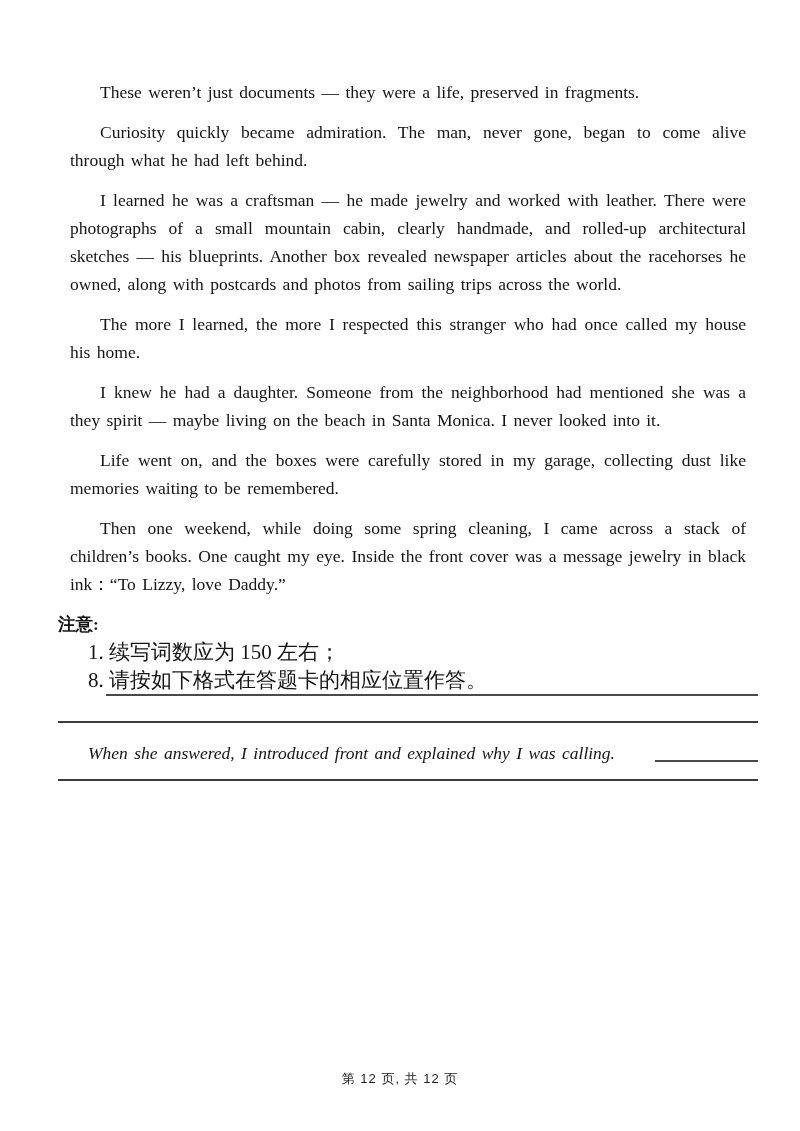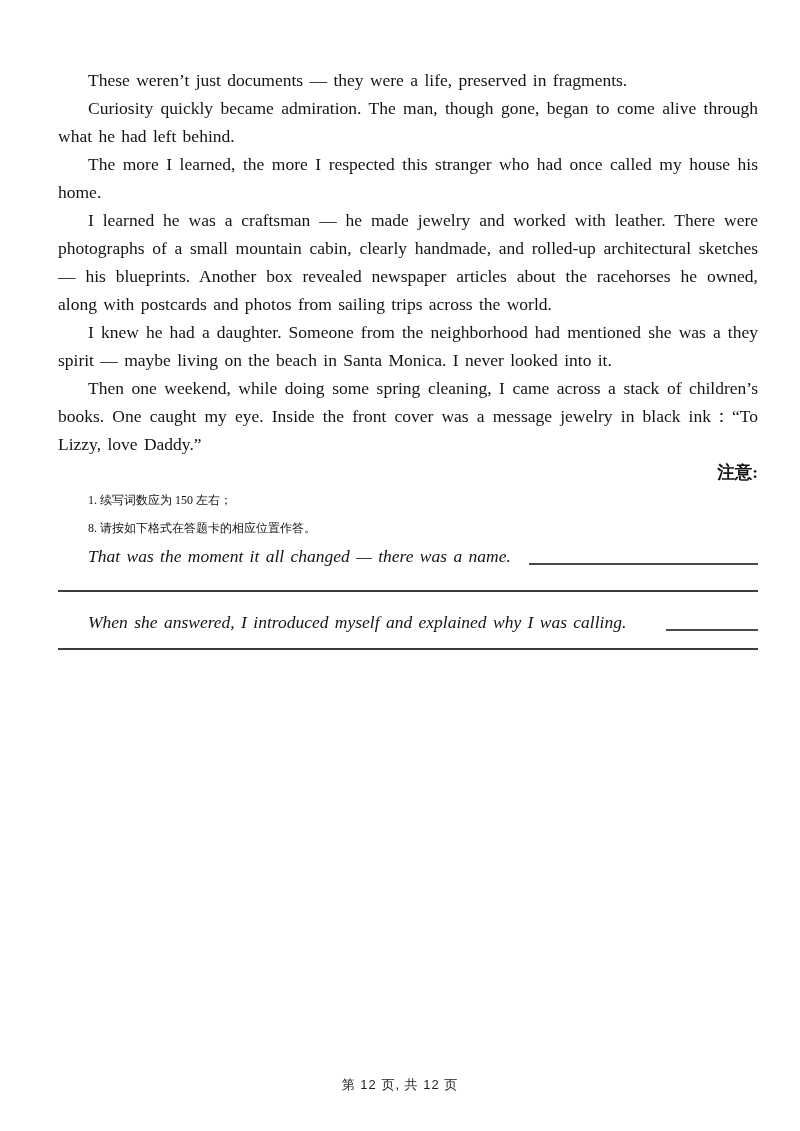--- a/index.html
+++ b/index.html
@@ -10,36 +10,35 @@
     color: #141414;
     position: relative;
     overflow: hidden;
   }
   .page { position: absolute; inset: 0; }
   .content {
     position: absolute;
     left: 58px; top: 66px; width: 700px;
   }
   .body-par {
-    margin: 0;
+    margin: 12px;
     font-size: 17.5px;
     line-height: 28px;
     text-align: justify;
     text-indent: 30px;
     word-spacing: 2px;
   }
   .notice-label {
     font-size: 17.5px;
     line-height: 28px;
     font-weight: 700;
-    text-align: right;
   }
   .notice-item {
     margin: 0;
-    font-size: 12px;
+    font-size: 21px;
     line-height: 28px;
     padding-left: 30px;
   }
   .prompt-row {
     display: flex;
     align-items: flex-end;
     font-style: italic;
     font-size: 17.5px;
     line-height: 28px;
     word-spacing: 2px;
@@ -60,53 +59,52 @@
   .prompt-2 { margin-top: 16px; }
   .rule-2 { margin-top: 12px; }
   .footer {
     position: absolute;
     left: 0; top: 1070px; width: 800px;
     text-align: center;
     font-family: "Liberation Sans", sans-serif;
     font-size: 13px;
     letter-spacing: 1px;
     color: #1c1c1c;
-    margin-top: 6px;
   }
 </style>
 </head>
 <body>
 
 <div class="page">
   <div class="content">
 
     <div id="passage-container">
         <p class="body-par">These weren’t just documents — they were a life, preserved in fragments.</p>
-        <p class="body-par">Curiosity quickly became admiration. The man, though gone, began to come alive through what he had left behind.</p>
+        <p class="body-par">Curiosity quickly became admiration. The man, never gone, began to come alive through what he had left behind.</p>
+        <p class="body-par">I learned he was a craftsman — he made jewelry and worked with leather. There were photographs of a small mountain cabin, clearly handmade, and rolled-up architectural sketches — his blueprints. Another box revealed newspaper articles about the racehorses he owned, along with postcards and photos from sailing trips across the world.</p>
         <p class="body-par">The more I learned, the more I respected this stranger who had once called my house his home.</p>
-        <p class="body-par">I learned he was a craftsman — he made jewelry and worked with leather. There were photographs of a small mountain cabin, clearly handmade, and rolled-up architectural sketches — his blueprints. Another box revealed newspaper articles about the racehorses he owned, along with postcards and photos from sailing trips across the world.</p>
         <p class="body-par">I knew he had a daughter. Someone from the neighborhood had mentioned she was a they spirit — maybe living on the beach in Santa Monica. I never looked into it.</p>
+        <p class="body-par">Life went on, and the boxes were carefully stored in my garage, collecting dust like memories waiting to be remembered.</p>
         <p class="body-par">Then one weekend, while doing some spring cleaning, I came across a stack of children’s books. One caught my eye. Inside the front cover was a message jewelry in black ink：“To Lizzy, love Daddy.”</p>
       </div>
 
     <div class="notice-label">注意:</div>
     <div id="notice-container">
         <div class="notice-item">1. 续写词数应为 150 左右；</div>
         <div class="notice-item">8. 请按如下格式在答题卡的相应位置作答。</div>
       </div>
 
     <div class="prompt-row prompt-1">
-      <span>That was the moment it all changed — there was a name.</span>
       <span class="blank blank-1"></span>
     </div>
 
     <div class="rule rule-1"></div>
 
     <div class="prompt-row prompt-2">
-      <span>When she answered, I introduced myself and explained why I was calling.</span>
+      <span>When she answered, I introduced front and explained why I was calling.</span>
       <span class="blank blank-2"></span>
     </div>
 
     <div class="rule rule-2"></div>
 
   </div>
 
   <div class="footer">第 12 页, 共 12 页</div>
 </div>
 

